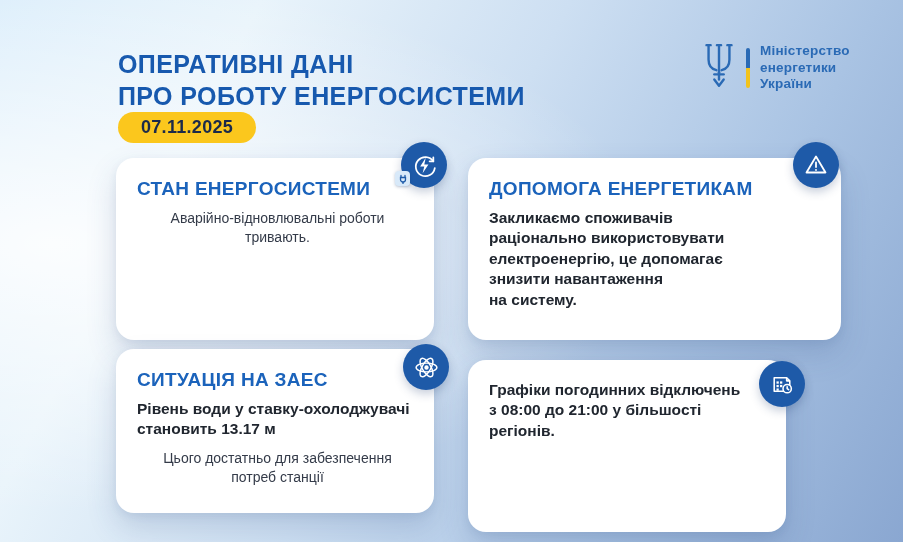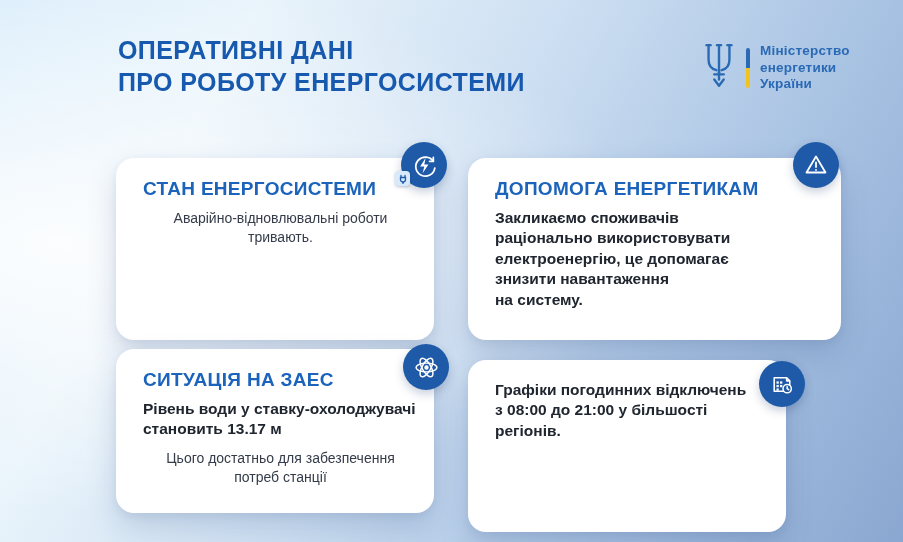--- a/index.html
+++ b/index.html
@@ -8,42 +8,42 @@
     width:903px;height:542px;
     overflow:hidden;
     font-family:"Liberation Sans","DejaVu Sans",sans-serif;
     background:
       radial-gradient(120% 90% at 6% 45%, rgba(255,255,255,.85) 0%, rgba(255,255,255,0) 55%),
       linear-gradient(118deg,#dceefb 0%,#e9f4fb 22%,#cddff2 48%,#a9c3e3 74%,#8aa7d1 100%);
   }
   .pre{white-space:pre-line;}
   
   .main-title{
-    position:absolute;left:118px;top:34px;
+    position:absolute;left:118px;top:48px;
     font-size:25px;font-weight:bold;line-height:1.28;
     color:#1759ae;letter-spacing:.4px;
   }
   .date-badge{
     position:absolute;left:118px;top:112px;
     background:#fbc71d;border-radius:16px;
     padding:5px 23px;
     font-size:18px;font-weight:bold;color:#1b2a4a;letter-spacing:.3px;
   }
   .logo{position:absolute;left:700px;top:42px;display:flex;align-items:center;justify-content:space-between;}
   .logo .emblem{width:38px;height:48px;}
   .logo .flagbar{width:4px;height:40px;border-radius:2px;margin:0 10px 0 8px;
     background:linear-gradient(to bottom,#2a6ab5 0 50%,#f2c31c 50% 100%);}
   .logo .ministry-name{
     font-size:13.5px;font-weight:bold;color:#2a6ab5;line-height:1.24;letter-spacing:.2px;
   }
   
   .card{
     position:absolute;background:#ffffff;border-radius:18px;
     box-shadow:0 14px 30px rgba(43,74,130,.18),0 3px 8px rgba(43,74,130,.08);
-    padding:20px 16px 0 27px;box-sizing:border-box;
+    padding:20px 16px 0 21px;box-sizing:border-box;
   }
   .card-1{left:116px;top:158px;width:318px;height:182px;}
   .card-2{left:468px;top:158px;width:373px;height:182px;}
   .card-3{left:116px;top:349px;width:318px;height:164px;}
   .card-4{left:468px;top:360px;width:318px;height:172px;}
   .card-title{
     font-size:19px;font-weight:bold;color:#1b63bb;letter-spacing:.3px;margin:0 0 8px 0;
   }
   .card-body{
     font-size:15.5px;font-weight:bold;color:#20262f;line-height:1.32;margin:0;
@@ -66,20 +66,21 @@
     box-shadow:0 1px 3px rgba(30,60,110,.3);
   }
 </style>
 </head>
 <body>
 
 <div class="canvas">
 
   <div class="main-title pre">ОПЕРАТИВНІ ДАНІ
 ПРО РОБОТУ ЕНЕРГОСИСТЕМИ</div>
+  <div class="date-badge">07.11.2025</div>
 
   <div class="logo">
     <span>
       <svg class="emblem" viewBox="0 0 34 46" fill="none" stroke="#2a6ab5" stroke-width="2.3" stroke-linecap="round" stroke-linejoin="round">
         <path d="M7 3 v14 c0 5.5 3 9 7.5 10"></path>
         <path d="M27 3 v14 c0 5.5 -3 9 -7.5 10"></path>
         <path d="M17 3 v26"></path>
         <path d="M12.5 31 h9"></path>
         <path d="M17 29 v7"></path>
         <path d="M12.5 36 L17 42 L21.5 36"></path>

